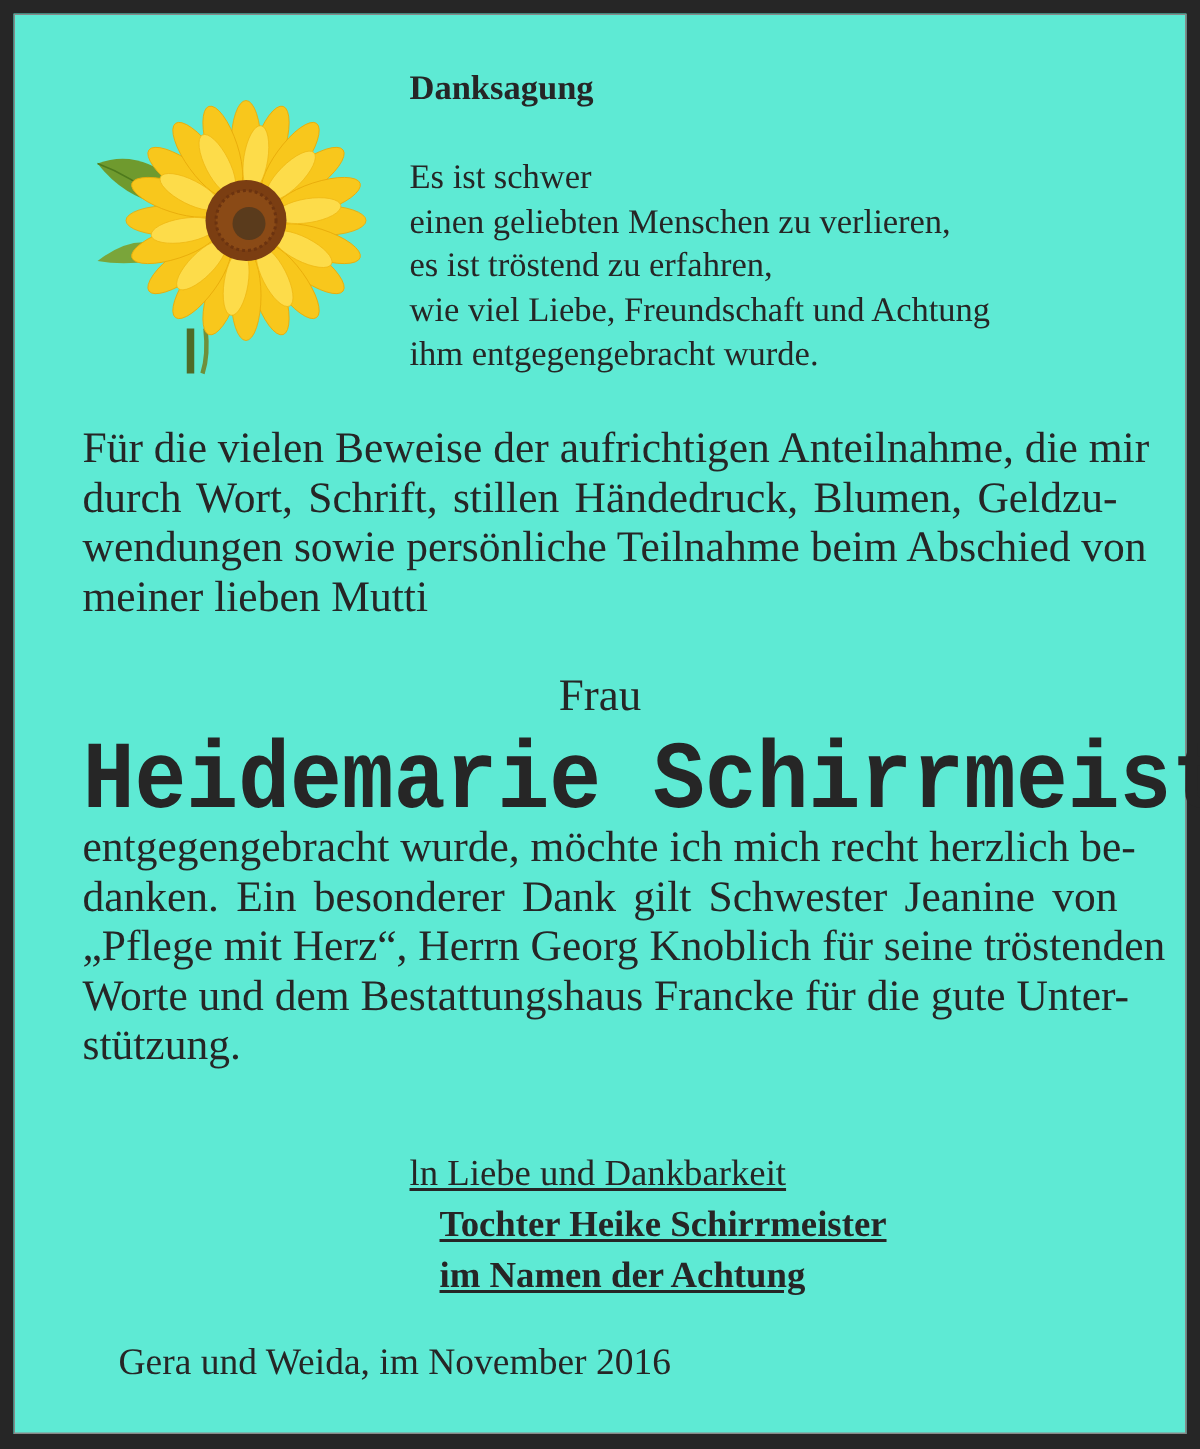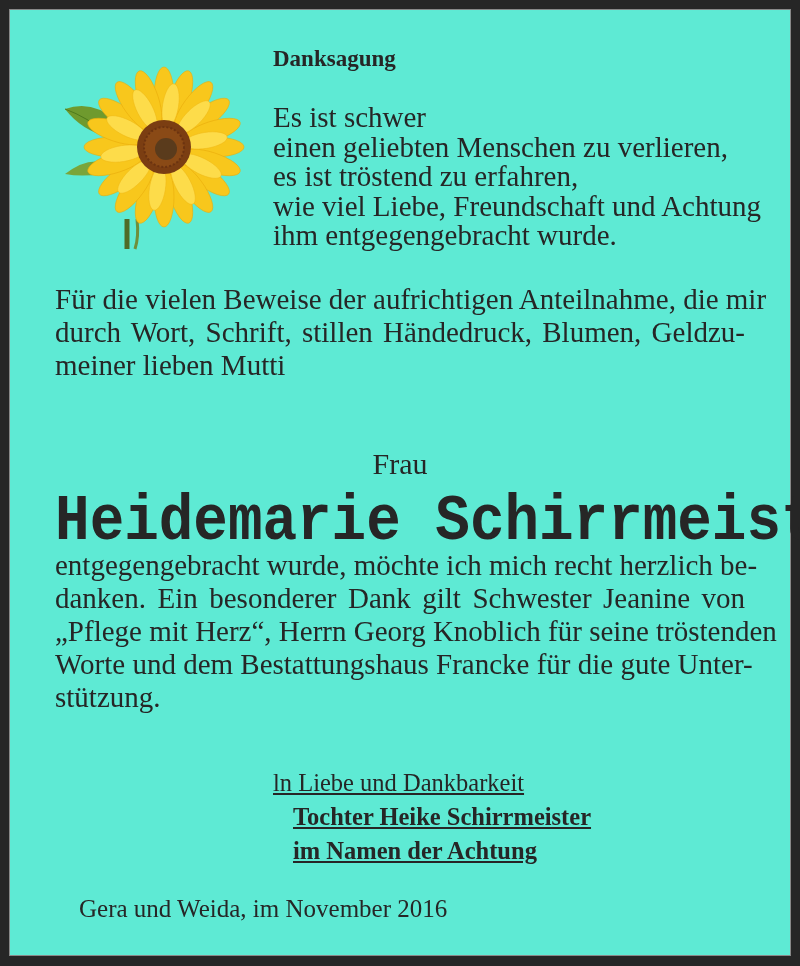--- a/index.html
+++ b/index.html
@@ -37,21 +37,21 @@
     .heading {
       left: 264px;
       top: 36px;
       font-size: 23px;
       font-weight: bold;
       line-height: 28px;
     }
     .poem {
       left: 264px;
       top: 94px;
-      font-size: 29px;
+      font-size: 23px;
       line-height: 29.5px;
     }
     .poem div { white-space: nowrap; }
 
     .para {
       position: absolute;
       left: 46px;
       width: 690px;
       font-size: 29px;
       line-height: 33px;
@@ -172,20 +172,21 @@
     <div>Es ist schwer</div>
     <div>einen geliebten Menschen zu verlieren,</div>
     <div>es ist tröstend zu erfahren,</div>
     <div>wie viel Liebe, Freundschaft und Achtung</div>
     <div>ihm entgegengebracht wurde.</div>
   </div>
 
   <div class="para para1">
     <span class="line">Für die vielen Beweise der aufrichtigen Anteilnahme, die mir</span>
     <span class="line">durch Wort, Schrift, stillen Händedruck, Blumen, Geldzu-</span>
+    <span class="line">wendungen sowie persönliche Teilnahme beim Abschied von</span>
     <span class="line last">meiner lieben Mutti</span>
   </div>
 
   <div class="abs frau">Frau</div>
 
   <div class="abs name">
     <span>Heidemarie Schirrmeister</span>
   </div>
 
   <div class="para para2">

